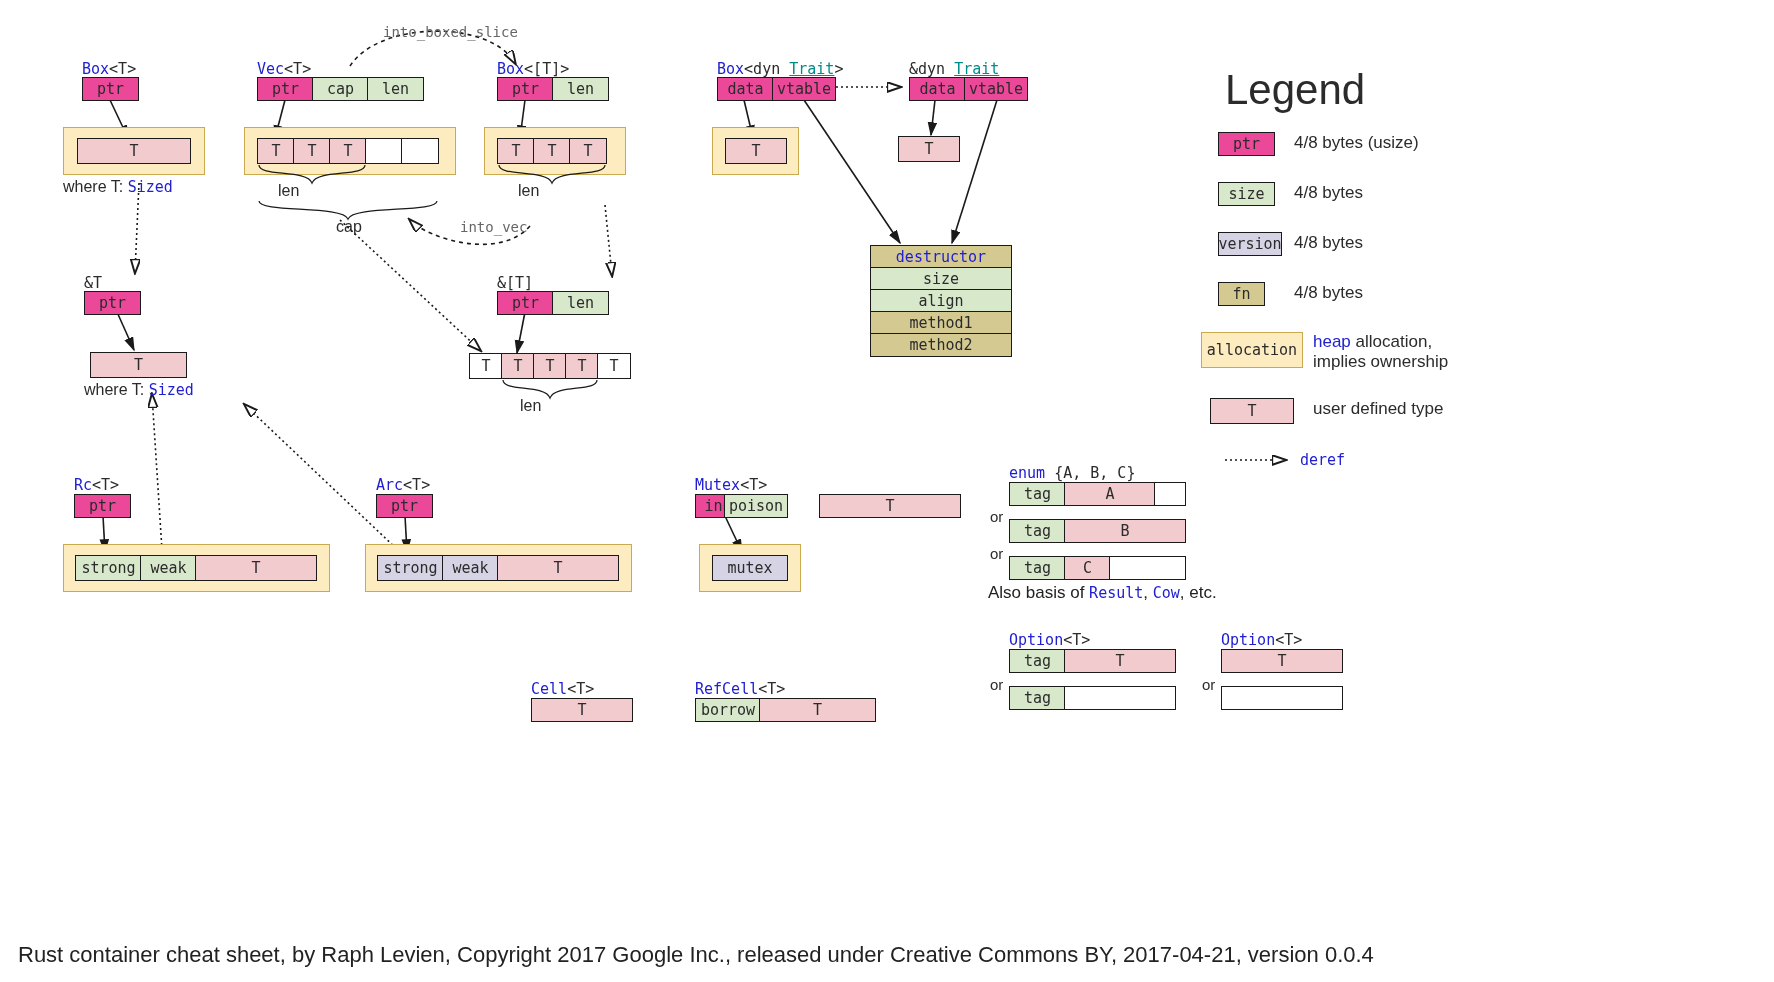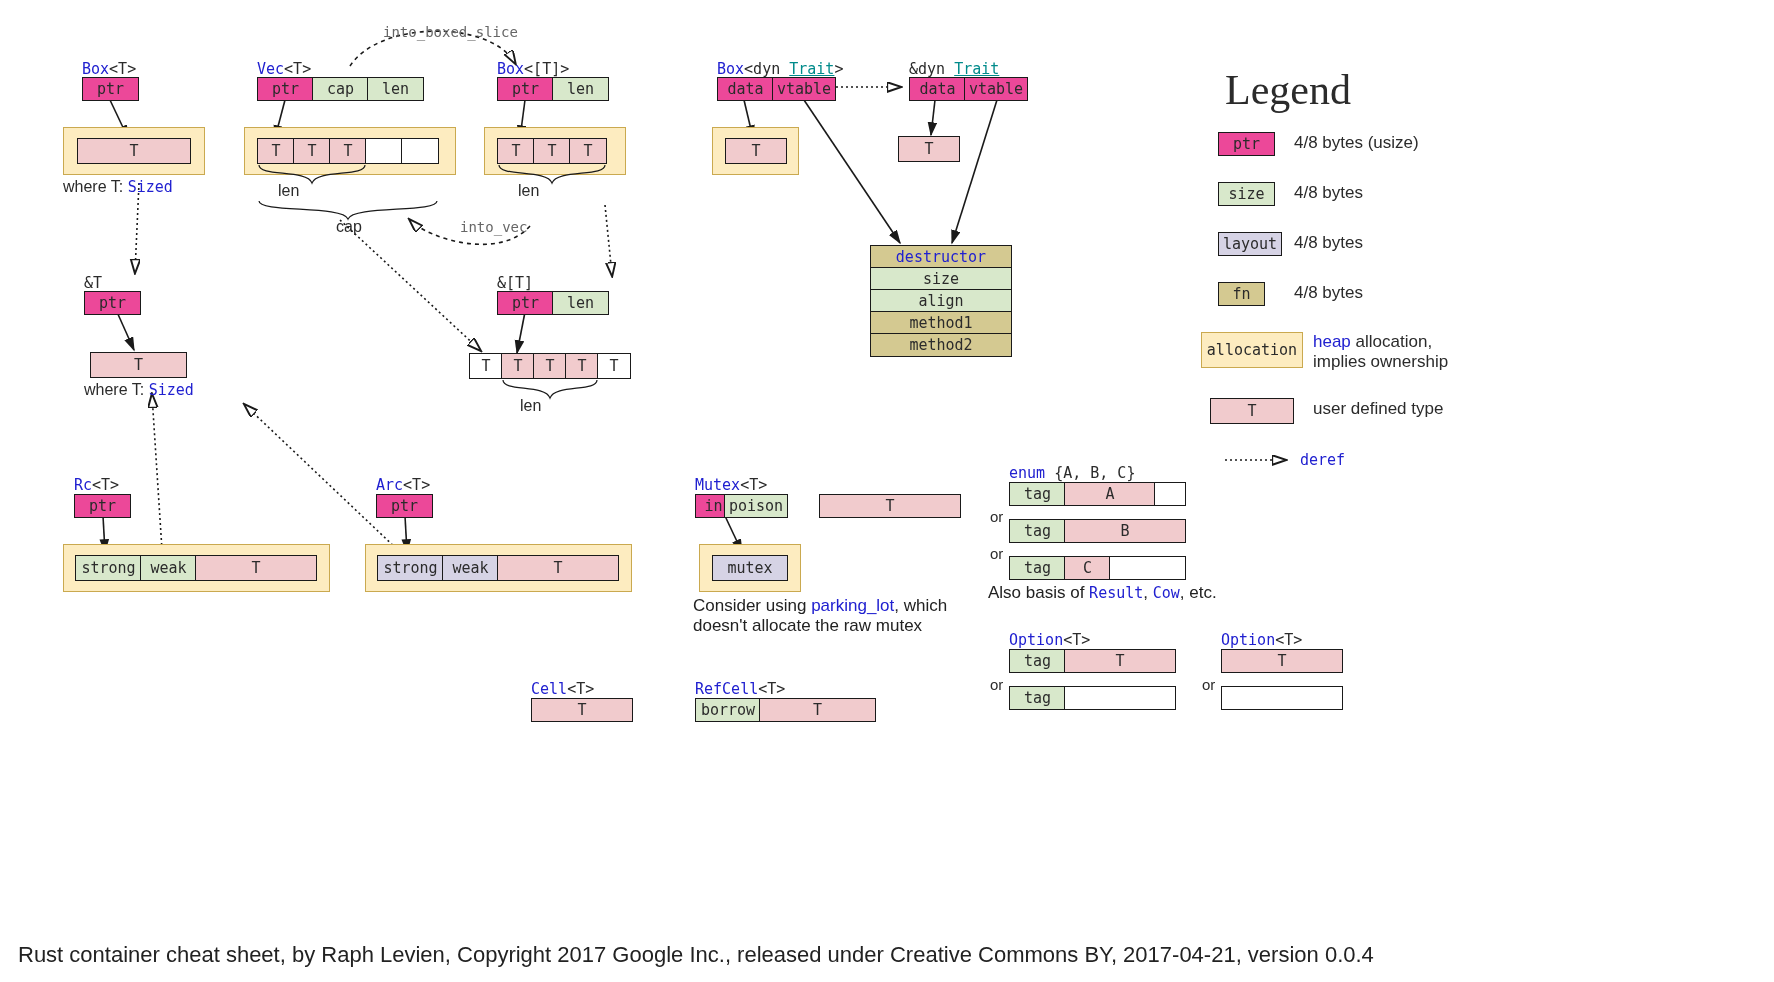--- a/index.html
+++ b/index.html
@@ -10,21 +10,21 @@
 .ptr{background:#ec4899}
 .siz{background:#d8e8cb}
 .atm{background:#d6d3e5}
 .fn{background:#d4c991}
 .alloc{background:#fdecc0}
 .usr{background:#f1cbcd}
 .wht{background:#fff}
 .note{font-size:17px;color:#222}
 .kw{color:#2020d0}
 a.trait{color:#008b8b;text-decoration:underline}
-.legend-cursive{font-family:Liberation Serif, serif;font-size:42px;color:#2b2b2b}
+.legend-cursive{font-family:Liberation Sans, sans-serif;font-size:42px;color:#2b2b2b}
 .footer{position:absolute;left:18px;bottom:14px;font-size:22px;color:#222}
 svg{position:absolute;top:0;left:0;pointer-events:none}
 .arrow{stroke:#1a1a1a;stroke-width:1.6;fill:none}
 .dashed{stroke-dasharray:4 4}
 .dotted{stroke-dasharray:2 3}
 .ahead{fill:#1a1a1a}
 .aheadopen{fill:#fff;stroke:#1a1a1a;stroke-width:1.2}
 </style>
 </head>
 <body>
@@ -172,21 +172,20 @@
 <div class="box atm mono" style="left:377px;top:555px;width:65px;height:24px">strong</div>
 <div class="box atm mono" style="left:442px;top:555px;width:55px;height:24px">weak</div>
 <div class="box usr mono" style="left:497px;top:555px;width:120px;height:24px">T</div>
 
 <div class="lbl mono" style="left:695px;top:476px"><span class="kw">Mutex</span><span>&lt;T&gt;</span></div>
 <div class="box ptr mono" style="left:695px;top:494px;width:62px;height:22px">inner</div>
 <div class="box siz mono" style="left:724px;top:494px;width:62px;height:22px">poison</div>
 <div class="box usr mono" style="left:819px;top:494px;width:140px;height:22px">T</div>
 <div class="box alloc" style="left:699px;top:544px;width:100px;height:46px;border:1px solid #caa94f"></div>
 <div class="box atm mono" style="left:712px;top:555px;width:74px;height:24px">mutex</div>
-<div class="lbl note" style="left:693px;top:596px"><span>Consider using </span><a href="#" class="kw" style="text-decoration:none">parking_lot</a><span>, which</span><br><span>doesn't allocate the raw mutex</span></div>
 
 <div class="lbl mono" style="left:1009px;top:464px"><span class="kw">enum</span><span> {A, B, C}</span></div>
 <div class="box siz mono" style="left:1009px;top:482px;width:55px;height:22px">tag</div>
 <div class="box usr mono" style="left:1064px;top:482px;width:90px;height:22px">A</div>
 <div class="box wht" style="left:1154px;top:482px;width:30px;height:22px"></div>
 <div class="lbl" style="left:990px;top:508px;font-size:15px">or</div>
 <div class="box siz mono" style="left:1009px;top:519px;width:55px;height:22px">tag</div>
 <div class="box usr mono" style="left:1064px;top:519px;width:120px;height:22px">B</div>
 <div class="lbl" style="left:990px;top:545px;font-size:15px">or</div>
 <div class="box siz mono" style="left:1009px;top:556px;width:55px;height:22px">tag</div>
@@ -210,21 +209,21 @@
 <div class="box usr mono" style="left:531px;top:698px;width:100px;height:22px">T</div>
 <div class="lbl mono" style="left:695px;top:680px"><span class="kw">RefCell</span><span>&lt;T&gt;</span></div>
 <div class="box siz mono" style="left:695px;top:698px;width:64px;height:22px">borrow</div>
 <div class="box usr mono" style="left:759px;top:698px;width:115px;height:22px">T</div>
 
 <div class="lbl legend-cursive" style="left:1225px;top:66px">Legend</div>
 <div class="box ptr mono" style="left:1218px;top:132px;width:55px;height:22px">ptr</div>
 <div class="lbl" style="left:1294px;top:133px">4/8 bytes (usize)</div>
 <div class="box siz mono" style="left:1218px;top:182px;width:55px;height:22px">size</div>
 <div class="lbl" style="left:1294px;top:183px">4/8 bytes</div>
-<div class="box atm mono" style="left:1218px;top:232px;width:62px;height:22px">layout</div>
+<div class="box atm mono" style="left:1218px;top:232px;width:62px;height:22px">version</div>
 <div class="lbl" style="left:1294px;top:233px">4/8 bytes</div>
 <div class="box fn mono" style="left:1218px;top:282px;width:45px;height:22px">fn</div>
 <div class="lbl" style="left:1294px;top:283px">4/8 bytes</div>
 <div class="box alloc mono" style="left:1201px;top:332px;width:100px;height:34px;border:1px solid #caa94f">allocation</div>
 <div class="lbl" style="left:1313px;top:332px"><span class="kw">heap</span><span> allocation,</span><br><span>implies ownership</span></div>
 <div class="box usr mono" style="left:1210px;top:398px;width:82px;height:24px">T</div>
 <div class="lbl" style="left:1313px;top:399px">user defined type</div>
 <div class="lbl mono kw" style="left:1300px;top:451px">deref</div>
 
 <div class="footer">Rust container cheat sheet, by Raph Levien, Copyright 2017 Google Inc., released under Creative Commons BY, 2017-04-21, version 0.0.4</div>

